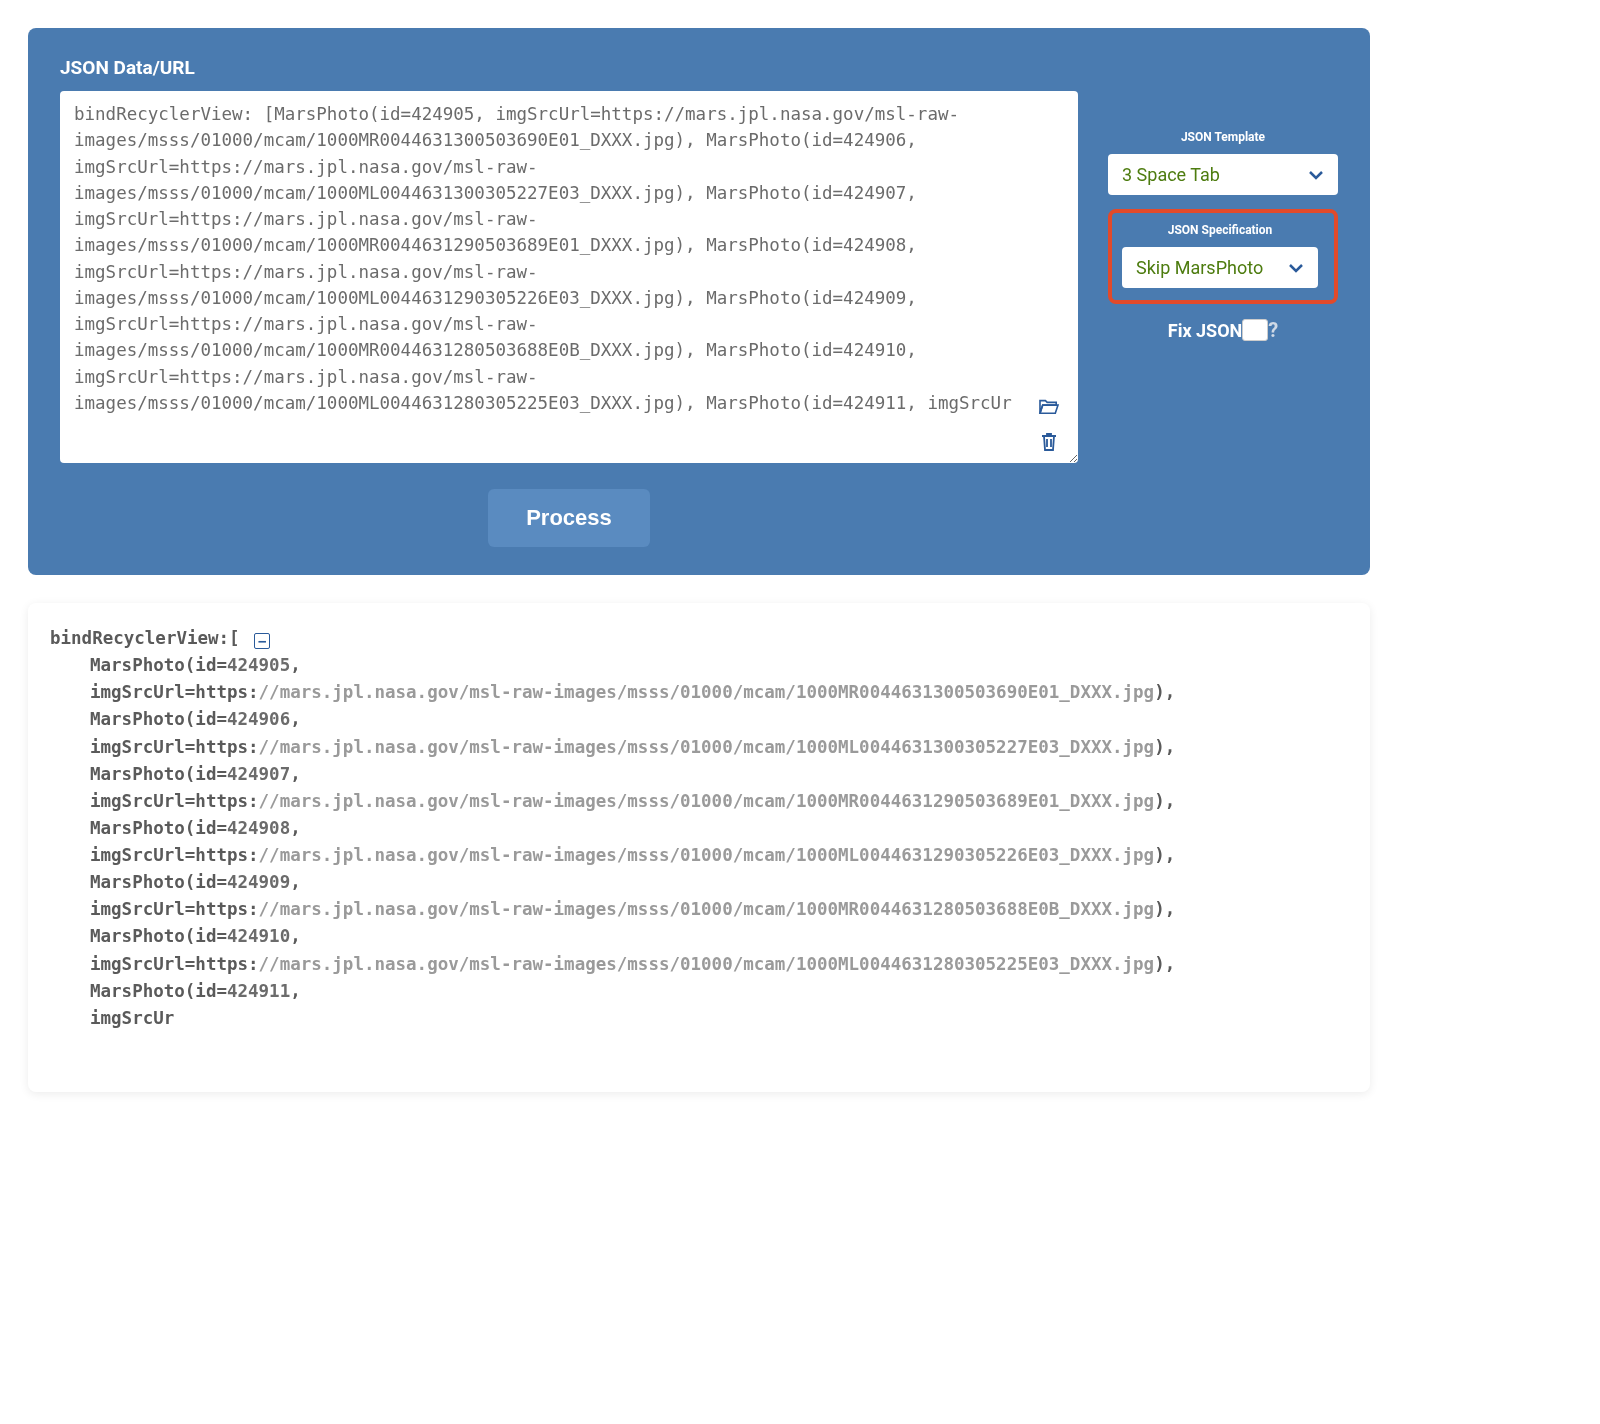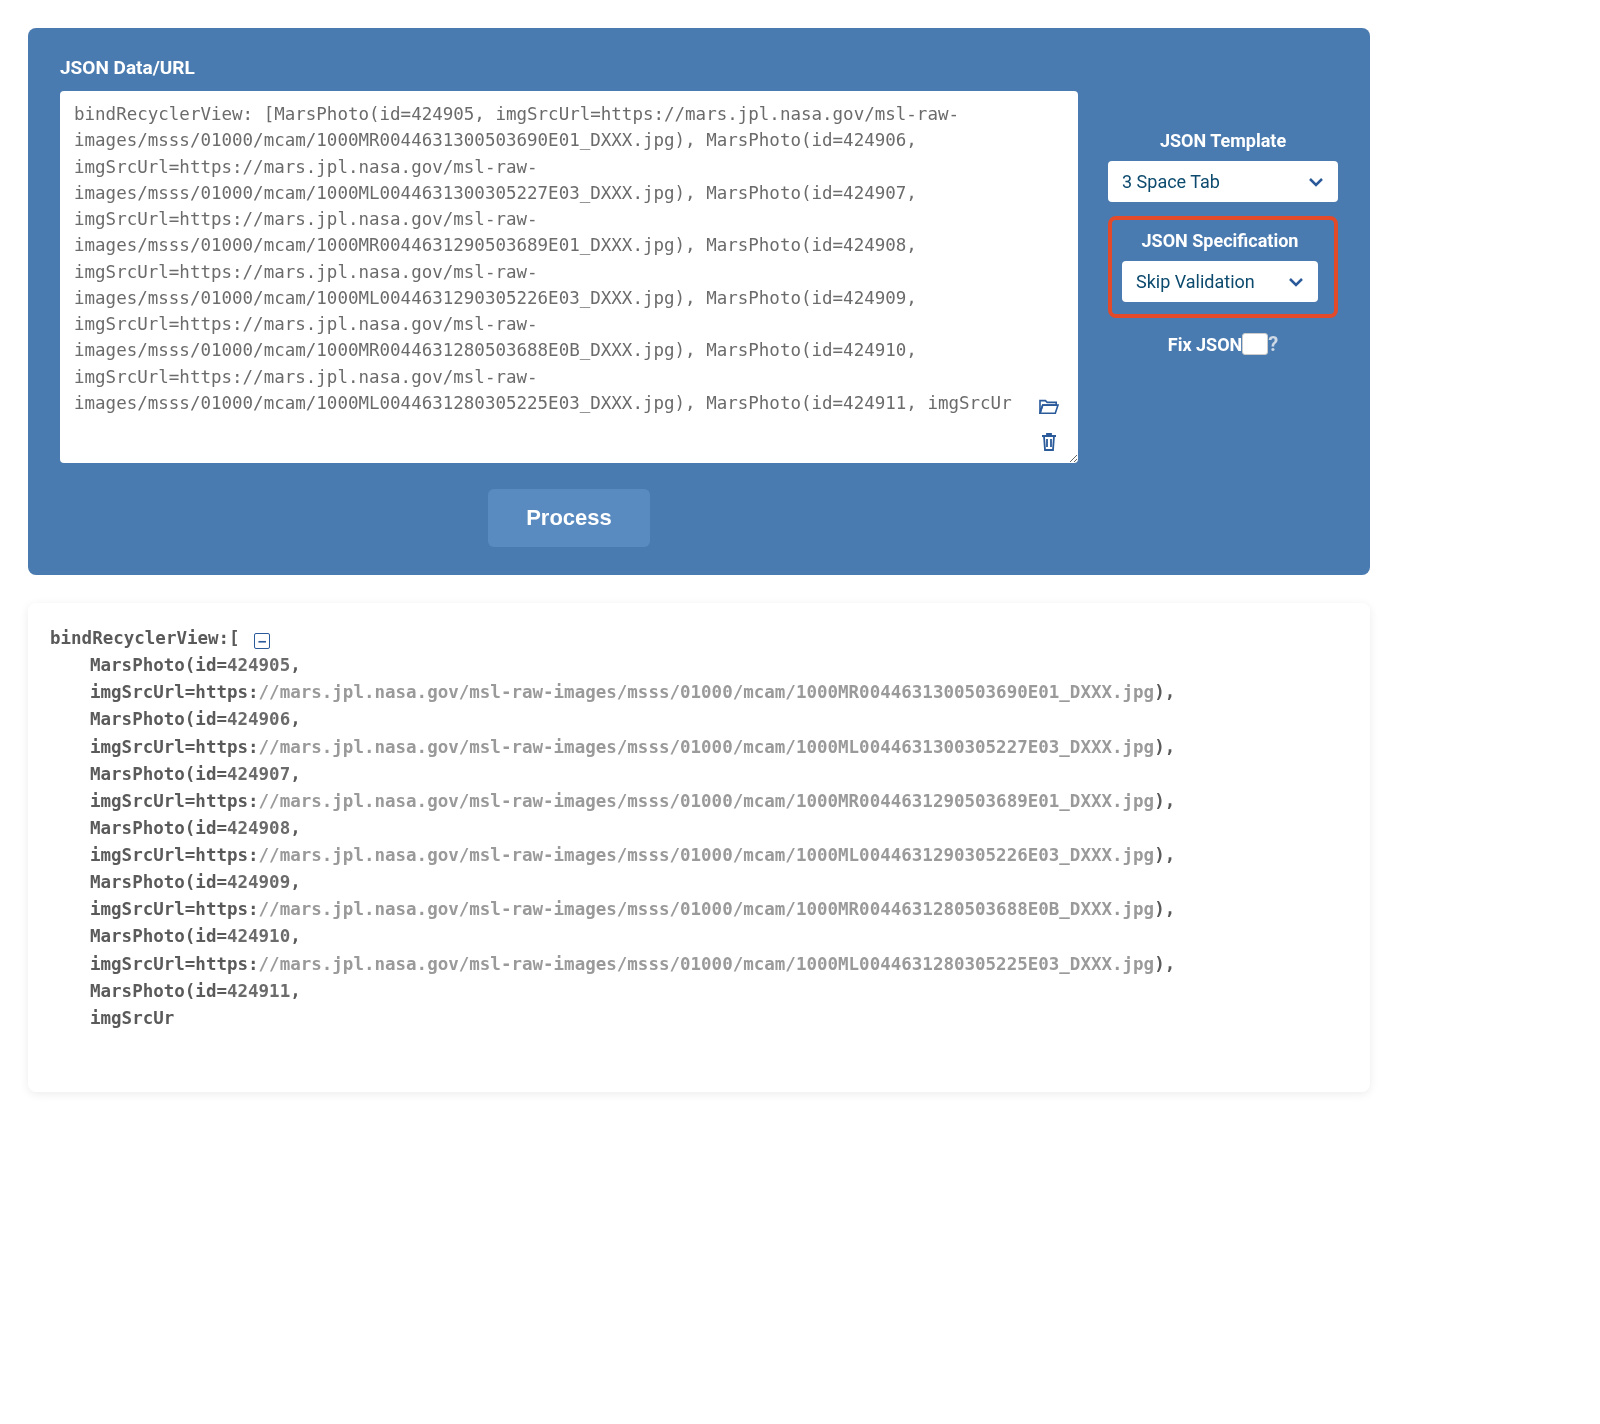--- a/index.html
+++ b/index.html
@@ -52,24 +52,24 @@
     padding: 16px 38px;
     font-size: 22px;
     font-weight: 700;
     cursor: pointer;
   }
   .right-col {
     width: 230px;
     display:flex; flex-direction: column;
     padding-top: 74px;
   }
-  .field-label { color:#fff; font-weight:700; font-size:18px; text-align:center; margin-bottom:10px; }
+  .field-label { color:#fff; font-weight:700; font-size:12px; text-align:center; margin-bottom:10px; }
   .select {
     background:#fff; border-radius:4px; display:flex; align-items:center; justify-content:space-between;
-    padding: 10px 14px; font-size:18px; color:#0c4a6e; cursor:pointer;
+    padding: 10px 14px; font-size:18px; color:#4d7c0f; cursor:pointer;
   }
   .chev { color:#2a5a9a; }
   .spec-group {
     border: 4px solid #e24a2a;
     border-radius: 8px;
     padding: 10px 16px 12px 10px;
     margin-top: 14px;
   }
   .fix-row { display:flex; align-items:center; justify-content:center; margin-top:14px; color:#fff; font-weight:700; font-size:18px;}
   .checkbox { width:26px; height:22px; background:#fff; border-radius:3px; border:1px solid #ccc; cursor:pointer;}
@@ -134,21 +134,21 @@
         <span class="chev">
           <svg width="16" height="12" viewBox="0 0 16 12" fill="none" stroke="#2a5a9a" stroke-width="2.5">
               <path d="M2 3 l6 6 l6 -6"></path>
             </svg>
         </span>
       </div>
 
       <div class="spec-group">
         <div class="field-label">JSON Specification</div>
         <div class="select">
-          <span>Skip Validation</span>
+          <span>Skip MarsPhoto</span>
           <span class="chev">
             <svg width="16" height="12" viewBox="0 0 16 12" fill="none" stroke="#2a5a9a" stroke-width="2.5">
                 <path d="M2 3 l6 6 l6 -6"></path>
               </svg>
           </span>
         </div>
       </div>
 
       <div class="fix-row">
         <span>Fix JSON</span>

